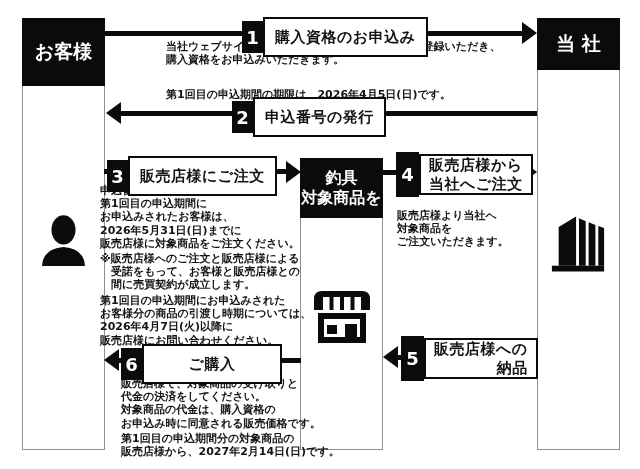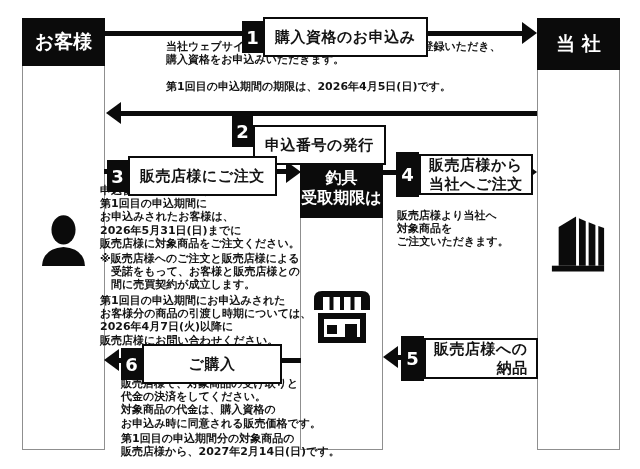--- a/index.html
+++ b/index.html
@@ -29,29 +29,29 @@
   .desc{position:absolute;font-size:11px;font-weight:bold;line-height:13.2px;
         white-space:pre-line;letter-spacing:0px;}
   .icon{position:absolute;}
 </style>
 </head>
 <body>
 
 <div class="canvas">
 
   <div class="col" style="left:22px;top:18px;width:83px;height:432px;"></div>
-  <div class="col-head" style="left:22px;top:18px;width:83px;height:48px;font-size:19px;">お客様</div>
+  <div class="col-head" style="left:22px;top:18px;width:83px;height:68px;font-size:19px;">お客様</div>
   <svg class="icon" style="left:36px;top:212px;" width="55" height="58" viewBox="0 0 64 66">
     <ellipse cx="32" cy="20" rx="14" ry="17" fill="#0b0b0b"></ellipse>
     <path d="M7,62 Q8,42 32,40 Q56,42 57,62 Z" fill="#0b0b0b"></path>
   </svg>
 
   <div class="col" style="left:300px;top:158px;width:83px;height:292px;"></div>
   <div class="col-head ml" style="left:300px;top:158px;width:83px;height:60px;font-size:16px;line-height:1.25;">釣具
-受取期限は</div>
+対象商品を</div>
   <svg class="icon" style="left:310px;top:288px;" width="64" height="57" viewBox="0 0 64 57">
     <path d="M4,22 L4,11 Q4,3 12,3 L52,3 Q60,3 60,11 L60,22 Z" fill="#0b0b0b"></path>
     <rect x="13" y="9" width="6.5" height="13" fill="#fff"></rect>
     <rect x="23.5" y="9" width="6.5" height="13" fill="#fff"></rect>
     <rect x="34" y="9" width="6.5" height="13" fill="#fff"></rect>
     <rect x="44.5" y="9" width="6.5" height="13" fill="#fff"></rect>
     <rect x="11" y="28" width="42" height="24" fill="none" stroke="#0b0b0b" stroke-width="6"></rect>
     <rect x="17" y="37" width="10" height="9" fill="#0b0b0b"></rect>
     <rect x="35" y="36" width="12" height="19" fill="#0b0b0b"></rect>
   </svg>
@@ -67,27 +67,27 @@
   </svg>
 
   <div class="shaft" style="left:104px;top:31px;width:420px;"></div>
   <div class="ah ah-r" style="left:522px;top:22px;"></div>
   <div class="step one" style="left:242px;top:17px;">
     <div class="num">1</div>
     <div class="title">購入資格のお申込み</div>
   </div>
   <div class="desc" style="left:166px;top:40px;">当社ウェブサイトのお申込みページに必要事項をご登録いただき、
 購入資格をお申込みいただきます。</div>
-  <div class="desc" style="left:166px;top:80px;">第1回目の申込期間の期限は、2026年4月5日(日)です。</div>
+  <div class="desc" style="left:166px;top:88px;">第1回目の申込期間の期限は、2026年4月5日(日)です。</div>
 
   <div class="ah ah-l" style="left:106px;top:102px;"></div>
   <div class="shaft" style="left:120px;top:111px;width:417px;"></div>
   <div class="step one" style="left:232px;top:97px;">
     <div class="num">2</div>
-    <div class="title" style="min-width:124px;justify-content:center;margin-top:28px;">申込番号の発行</div>
+    <div class="title" style="min-width:124px;justify-content:center;">申込番号の発行</div>
   </div>
 
   <div class="shaft" style="left:104px;top:169px;width:186px;"></div>
   <div class="ah ah-r" style="left:286px;top:161px;"></div>
   <div class="step one" style="left:107px;top:156px;">
     <div class="num">3</div>
     <div class="title">販売店様にご注文</div>
   </div>
   <div class="desc" style="left:100px;top:184px;">申込番号をご提示のうえ、
 第1回目の申込期間に

